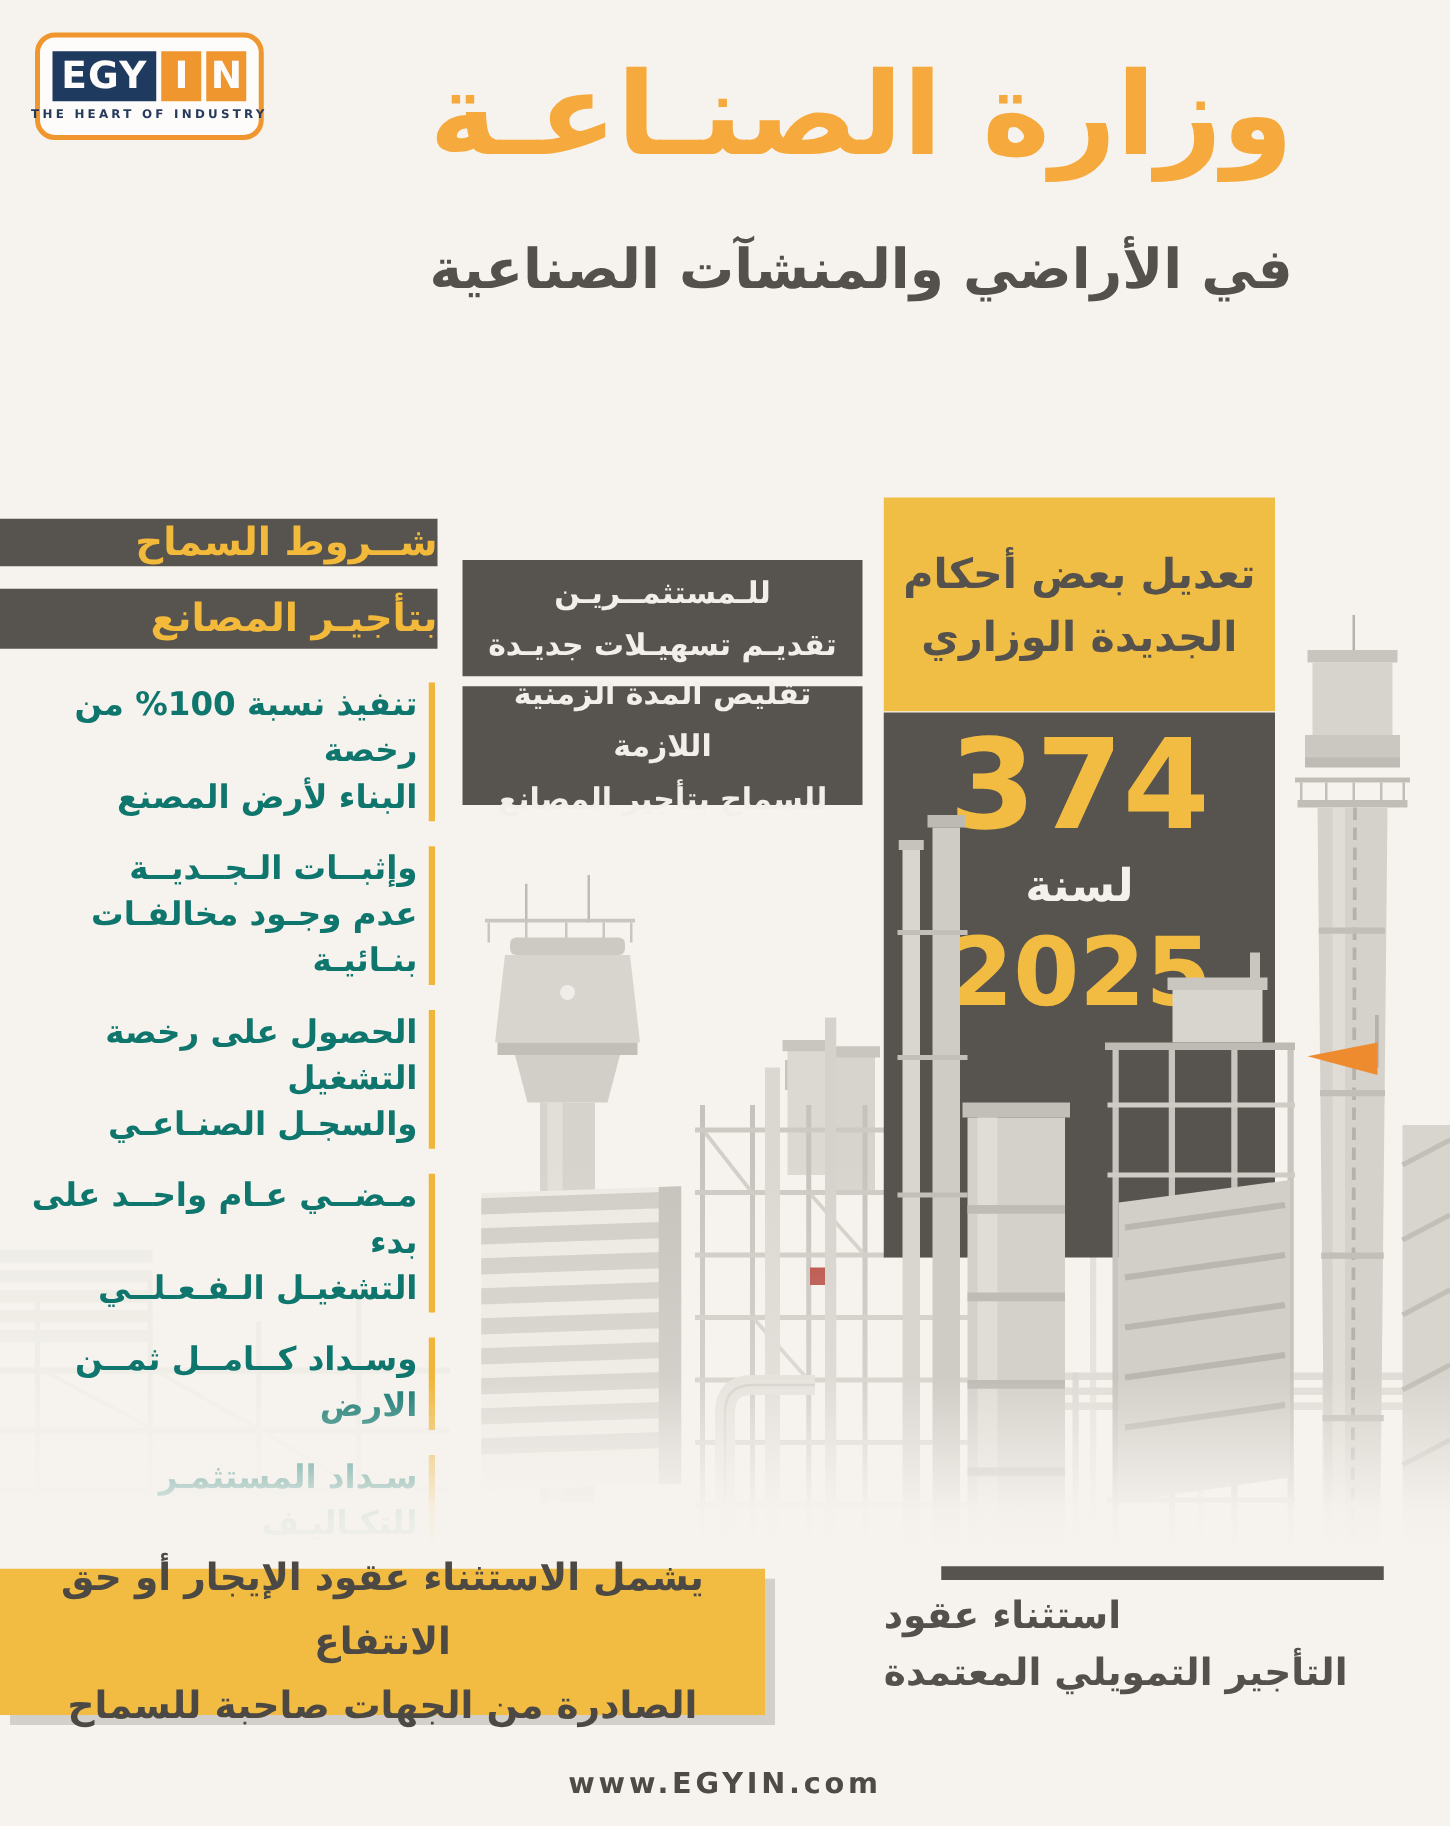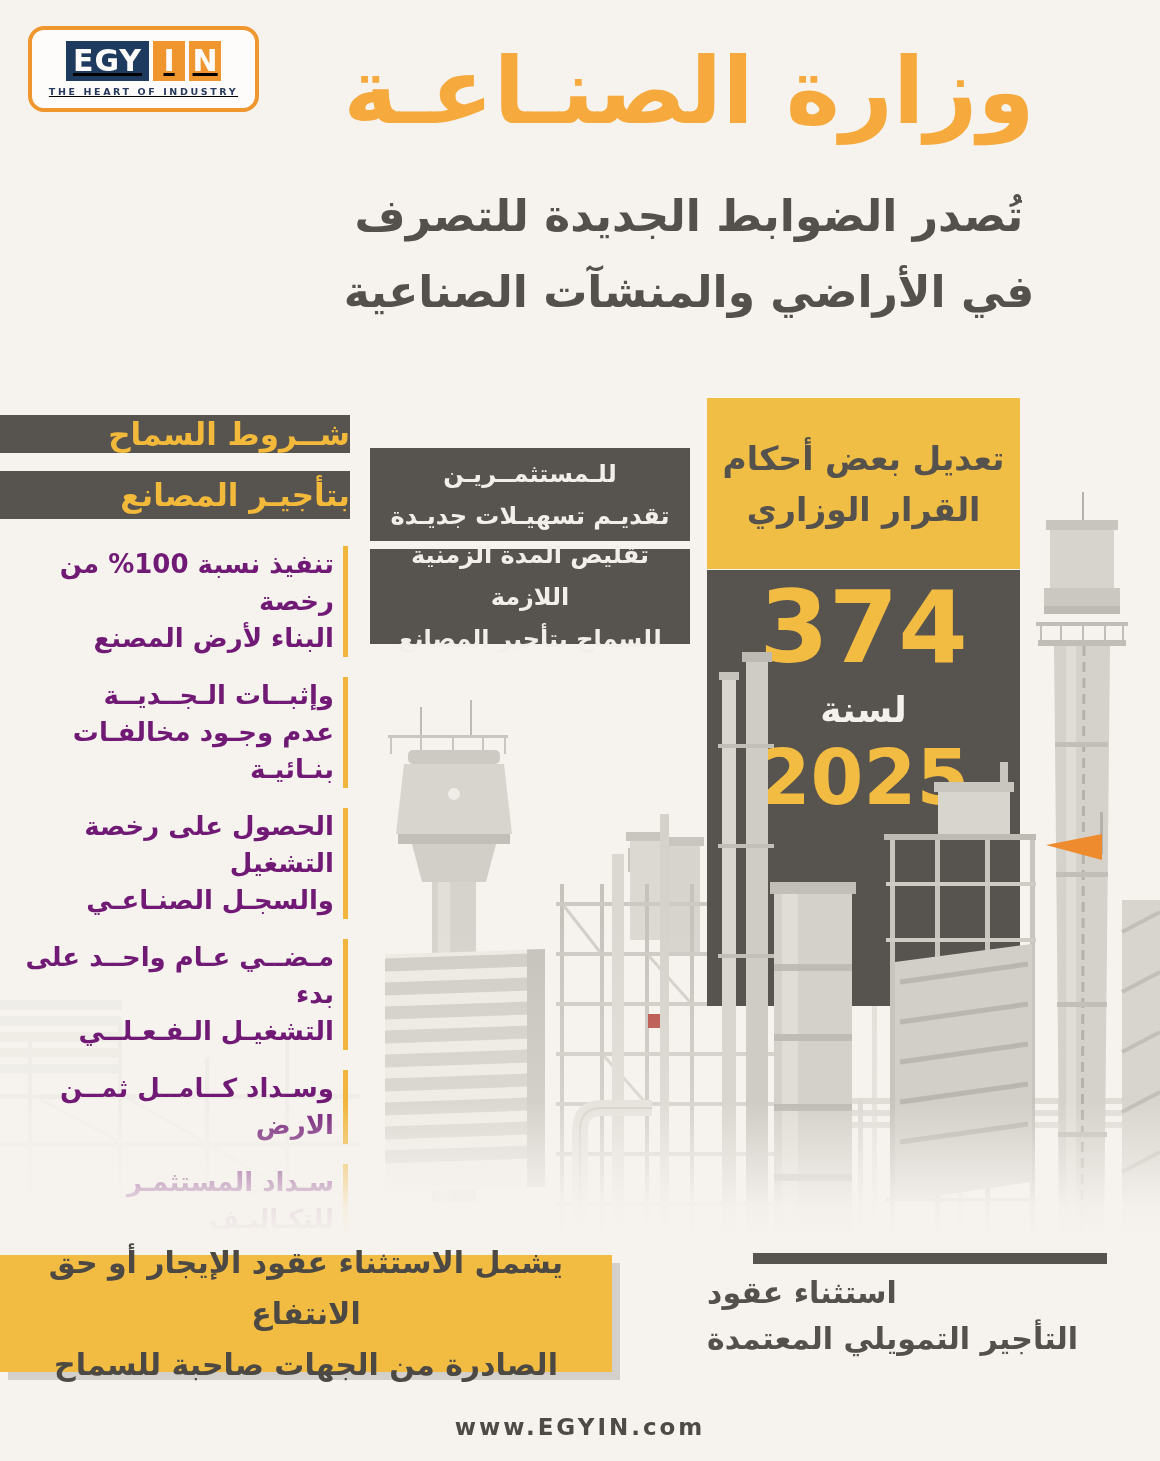--- a/index.html
+++ b/index.html
@@ -4,44 +4,44 @@
 <style>
   html,body{margin:0;padding:0;}
   body{background:#e8e5e0;}
   .canvas{
     position:relative;width:1160px;height:1461px;margin:0 auto;
     background:#F6F3EE;overflow:hidden;
     font-family:"DejaVu Sans",sans-serif;
   }
   .abs{position:absolute;}
   
-  .logo{left:28px;top:26px;width:231px;height:86px;background:#FDFCFA;
+  .logo{left:28px;top:26px;width:183px;height:86px;background:#FDFCFA;
     border:4px solid #F0962F;border-radius:16px;box-sizing:border-box;
-    display:flex;flex-direction:column;align-items:center;justify-content:center;z-index:6;text-decoration:underline;}
+    display:flex;flex-direction:column;align-items:center;justify-content:center;z-index:6;}
   .logo-row{display:flex;align-items:stretch;gap:4px;height:40px;}
   .logo-egy{background:#1F3A5F;color:#FDFCFA;font-weight:bold;font-size:30px;
     line-height:40px;padding:0 7px;letter-spacing:1px;}
   .logo-sq{background:#F0962F;color:#FDFCFA;font-weight:bold;font-size:30px;
     line-height:40px;width:32px;text-align:center;}
   .logo-tag{color:#27395C;font-size:9.5px;font-weight:bold;letter-spacing:2.6px;margin-top:5px;white-space:nowrap;}
   
   .title{left:230px;top:22px;right:12px;text-align:center;direction:rtl;
     color:#F6A93C;font-size:92px;font-weight:bold;line-height:140px;z-index:5;}
   .subtitle{left:230px;top:178px;right:12px;text-align:center;direction:rtl;
     color:#54504B;font-size:44px;font-weight:bold;line-height:76px;z-index:5;}
   
   .bar{left:0;width:350px;background:#57534E;color:#F2B93B;direction:rtl;
     text-align:left;font-size:31px;font-weight:bold;box-sizing:border-box;
     padding-left:16px;z-index:4;display:flex;align-items:center;justify-content:flex-start;}
   .bar1{top:415px;height:38px;}
   .bar2{top:471px;height:48px;}
   
   .conditions{left:0;top:546px;width:348px;direction:rtl;z-index:4;}
   .cond-item{border-right:5px solid #F0B63C;padding-right:9px;margin-bottom:20px;
-    color:#701a75;font-size:26px;font-weight:bold;line-height:37px;text-align:right;}
+    color:#0f766e;font-size:26px;font-weight:bold;line-height:37px;text-align:right;}
   
   .midbox{left:370px;width:320px;background:#57534E;color:#F2EFEA;direction:rtl;
     text-align:center;font-size:24px;font-weight:bold;line-height:42px;
     display:flex;flex-direction:column;justify-content:center;z-index:4;}
   .midbox-a{top:448px;height:93px;}
   .midbox-b{top:549px;height:95px;}
   
   .decree-yellow{left:707px;top:398px;width:313px;height:171px;background:#F0BD45;
     color:#55514C;direction:rtl;text-align:center;font-size:33px;font-weight:bold;
     line-height:51px;display:flex;flex-direction:column;justify-content:center;z-index:4;align-items:center;}
@@ -178,21 +178,20 @@
       <span class="logo-egy">EGY</span>
       <span class="logo-sq">I</span>
       <span class="logo-sq">N</span>
     </div>
     <div class="logo-tag">THE HEART OF INDUSTRY</div>
   </div>
 
   <div class="abs title">وزارة الصنـاعـة</div>
 
   <div class="abs subtitle">
-    <div>تُصدر الضوابط الجديدة للتصرف</div>
     <div>في الأراضي والمنشآت الصناعية</div>
   </div>
 
   <div class="abs bar bar1">شــروط السماح</div>
   <div class="abs bar bar2">بتأجيـر المصانع</div>
 
   <div class="abs conditions">
     <div class="cond-item">
       <div>تنفيذ نسبة 100% من رخصة</div>
       <div>البناء لأرض المصنع</div>
@@ -222,21 +221,21 @@
     <div>للـمستثمــريـن</div>
     <div>تقديـم تسهيـلات جديـدة</div>
   </div>
   <div class="abs midbox midbox-b">
     <div>تقليص المدة الزمنية اللازمة</div>
     <div>للسماح بتأجير المصانع</div>
   </div>
 
   <div class="abs decree-yellow">
     <div>تعديل بعض أحكام</div>
-    <div>القرار الوزاري</div>
+    <div>الجديدة الوزاري</div>
   </div>
   <div class="abs decree-dark">
     <div class="decree-num">374</div>
     <div class="decree-year-label">لسنة</div>
     <div class="decree-year">2025</div>
   </div>
 
   <svg class="abs factory-fg" width="1160" height="780" viewBox="0 0 1160 780">
     <defs>
       <linearGradient id="fadeFG" x1="0" y1="0" x2="0" y2="1">

